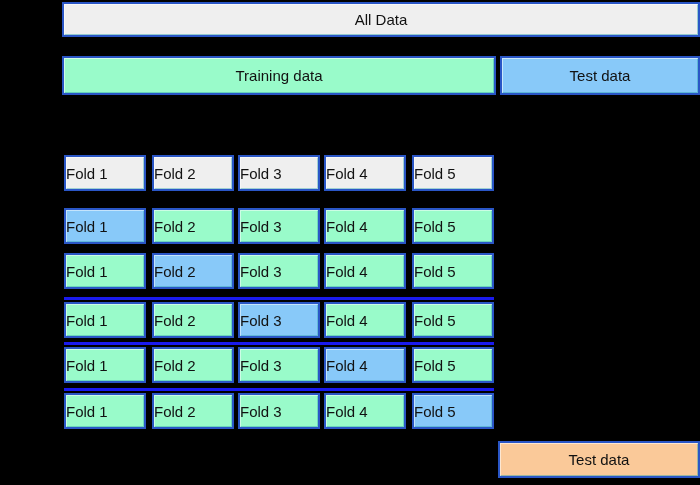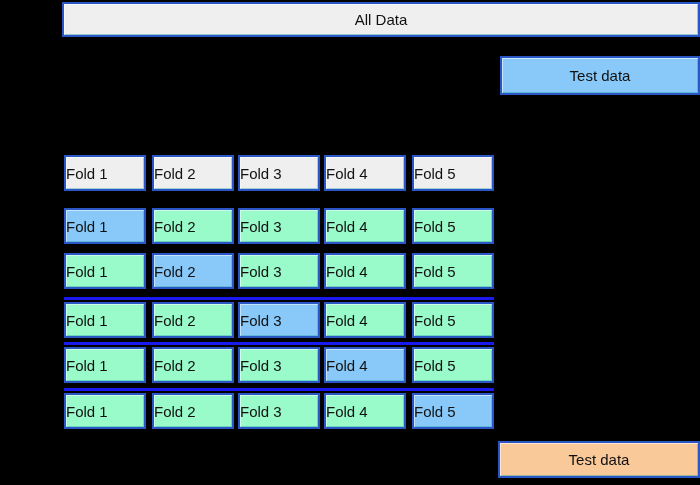--- a/index.html
+++ b/index.html
@@ -72,20 +72,23 @@
 </style>
 </head>
 <body>
 
 <div class="stage">
 
   <div class="box alldata" style="left: 62px; top: 2px; width: 638px; height: 35px;">
     <span>All Data</span>
   </div>
 
+  <div class="box training" style="left: 62px; top: 56px; width: 434px; height: 39px;">
+    <span>Training data</span>
+  </div>
 
   <div class="box testtop" style="left: 500px; top: 56px; width: 200px; height: 39px;">
     <span>Test data</span>
   </div>
 
   <div id="fold-rows">
       <div class="fold neutral" style="left: 64px; top: 155px; width: 82px; height: 36px;">
         <span>Fold 1</span>
       </div>
       <div class="fold neutral" style="left: 152px; top: 155px; width: 82px; height: 36px;">

